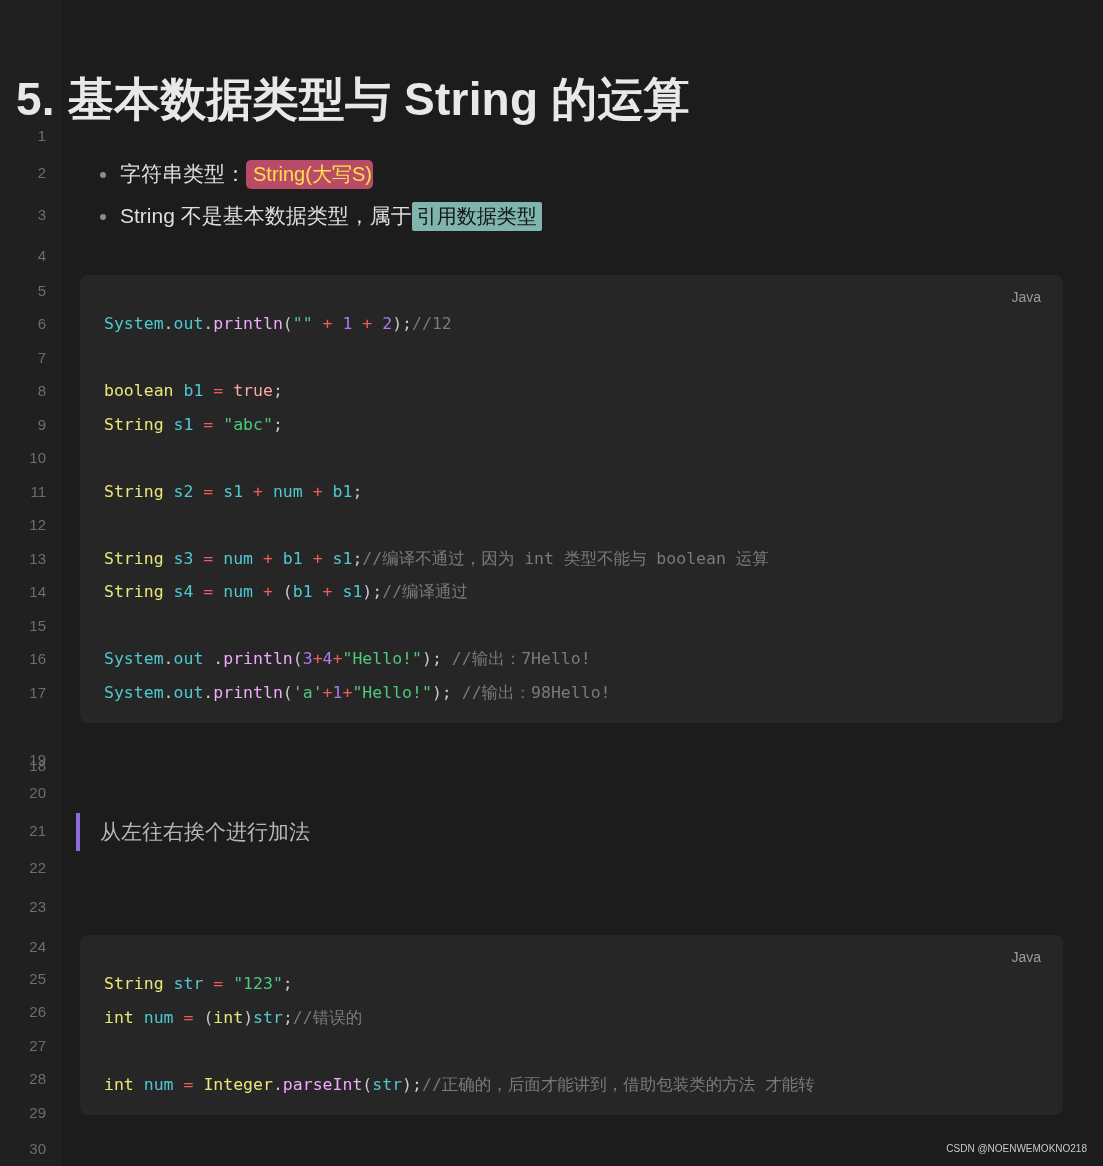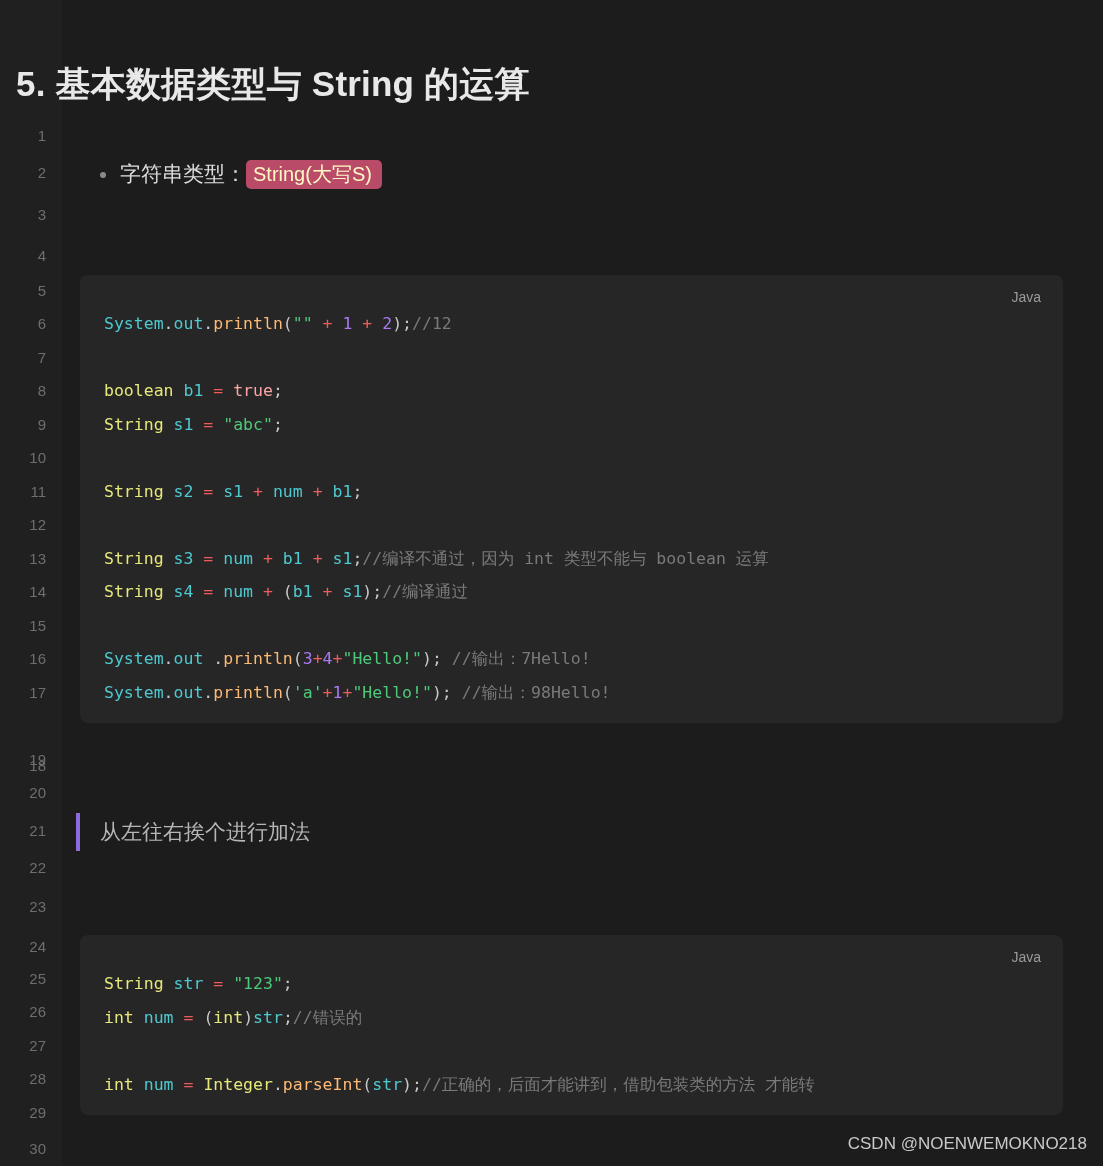--- a/index.html
+++ b/index.html
@@ -38,21 +38,21 @@
     position: absolute;
     left: 0; top: 0;
     width: 1103px; height: 1166px;
     z-index: 2;
   }
 
   
   #page-title {
     position: absolute;
     left: 16px; top: 38px;
-    font-size: 35px;
+    font-size: 46px;
     font-weight: bold;
     color: #e8e8e8;
     letter-spacing: 0.2px;
     white-space: nowrap;
   }
 
   
   .bullet-list {
     position: absolute;
     margin: 0;
@@ -70,22 +70,22 @@
   .bullet-item::before {
     content: "";
     position: absolute;
     left: 4px; top: 19px;
     width: 6px; height: 6px;
     border-radius: 50%;
     background: #8a8a8a;
   }
   .hl-pink {
     background: #b94a68;
-    color: #fef9c3;
-    padding: 3px 10px 4px 7px;
+    color: #fde047;
+    padding: 3px 1px 4px 7px;
     border-radius: 5px;
     font-size: 20px;
   }
   .hl-teal {
     background: #7fb5ae;
     color: #141414;
     padding: 3px 5px 4px 5px;
     border-radius: 2px;
     font-size: 20px;
   }
@@ -120,21 +120,21 @@
   }
 
   
   .t-kw   { color: #e8e87a; }   
   .t-id   { color: #4ec9d0; }   
   .t-op   { color: #f05c5c; }   
   .t-num  { color: #a879f0; }   
   .t-str  { color: #4ec97a; }   
   .t-cmt  { color: #7a7a7a; }   
   .t-pn   { color: #c8c8c8; }   
-  .t-fn   { color: #fdba74; }   
+  .t-fn   { color: #f0abfc; }   
   .t-lit  { color: #fca5a5; }   
 
   
   #quote {
     position: absolute;
     left: 76px; top: 813px;
     padding-left: 20px;
     border-left: 4px solid #8c6bdc;
     height: 38px;
     display: flex;
@@ -143,21 +143,21 @@
   #quote-text {
     font-size: 21px;
     color: #b6b6b6;
     white-space: nowrap;
   }
 
   
   #watermark {
     position: absolute;
     right: 16px; bottom: 12px;
-    font-size: 17px;
+    font-size: 10px;
     color: #c9c9c9;
     white-space: nowrap;
   }
 </style>
 </head>
 <body>
 
 <div id="gutter">
     <div class="ln" style="top: 128px;">1</div>
     <div class="ln" style="top: 165px;">2</div>
@@ -190,20 +190,21 @@
     <div class="ln" style="top: 1105px;">29</div>
     <div class="ln" style="top: 1141px;">30</div>
   </div>
 
 <div id="content">
 
   <h1 id="page-title">5. 基本数据类型与 String 的运算</h1>
 
   <ul class="bullet-list" id="bullets-top" style="left:96px; top:153px;">
       <li class="bullet-item"><span>字符串类型：</span><span class="hl-pink">String(大写S)</span></li>
+      <li class="bullet-item"><span>String 不是基本数据类型，属于</span><span class="hl-teal">引用数据类型</span></li>
     </ul>
 
   <div class="code-block" id="code-1" style="top:275px;">
     <span class="code-lang">Java</span>
     <ul class="code-lines" id="code-1-lines" style="padding-top: 18px;">
         <li><span class="t-id">System</span><span class="t-pn">.</span><span class="t-id">out</span><span class="t-pn">.</span><span class="t-fn">println</span><span class="t-pn">(</span><span class="t-str">""</span><span class="t-pn"> </span><span class="t-op">+</span><span class="t-pn"> </span><span class="t-num">1</span><span class="t-pn"> </span><span class="t-op">+</span><span class="t-pn"> </span><span class="t-num">2</span><span class="t-pn">);</span><span class="t-cmt">//12</span></li>
         <li>&nbsp;</li>
         <li><span class="t-kw">boolean</span><span class="t-pn"> </span><span class="t-id">b1</span><span class="t-pn"> </span><span class="t-op">=</span><span class="t-pn"> </span><span class="t-lit">true</span><span class="t-pn">;</span></li>
         <li><span class="t-kw">String</span><span class="t-pn"> </span><span class="t-id">s1</span><span class="t-pn"> </span><span class="t-op">=</span><span class="t-pn"> </span><span class="t-str">"abc"</span><span class="t-pn">;</span></li>
         <li>&nbsp;</li>

